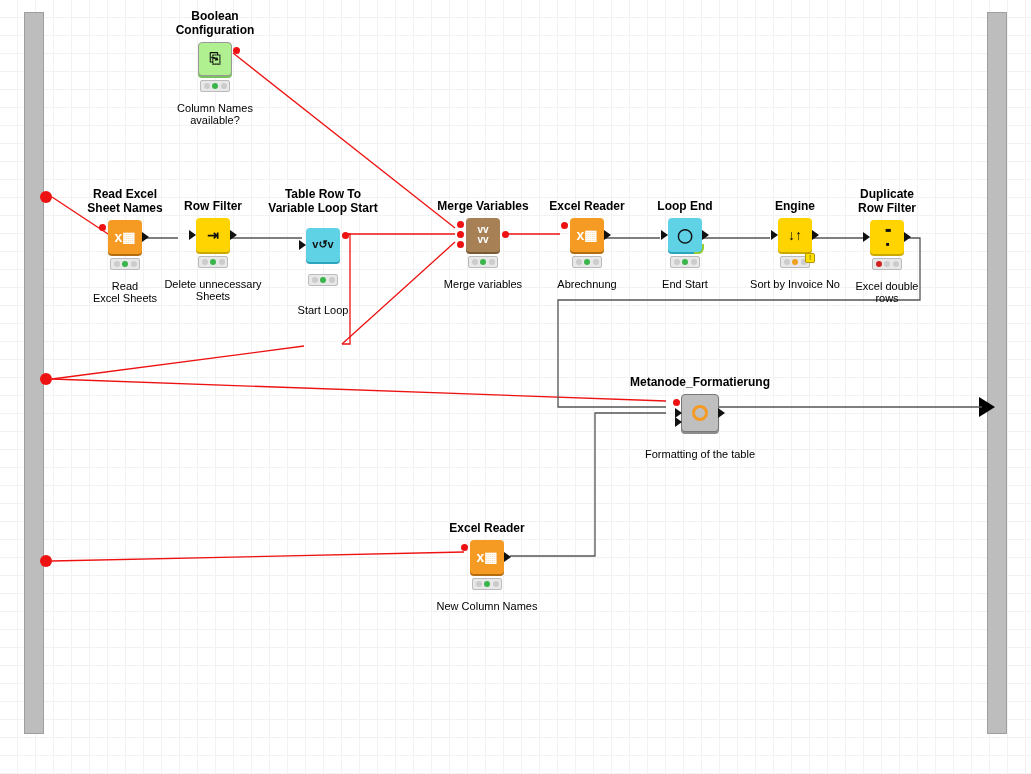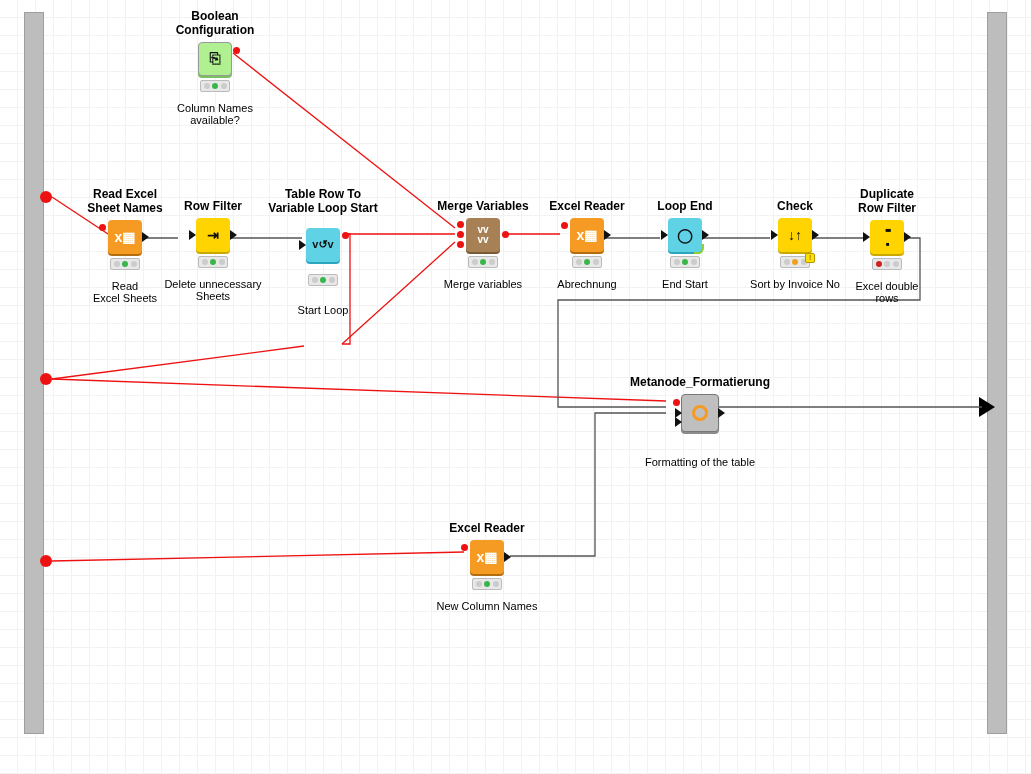--- a/index.html
+++ b/index.html
@@ -259,21 +259,21 @@
     </div>
     <div class="status">
         <span></span>
         <span class="green"></span>
         <span></span>
       </div>
     <div class="caption">End Start</div>
   </div>
 
   <div class="node" style="left:740px; top:200px;">
-    <div class="title">Check</div>
+    <div class="title">Engine</div>
     <div class="body yellow">
       <span class="glyph">↓↑</span>
       <div class="tri-in"></div>
         <div class="tri-out"></div>
     </div>
     <div class="status">
       <span></span>
         <span class="amber"></span>
         <span></span>
       <div class="warn-badge">!</div>
@@ -300,21 +300,21 @@
 
   <div class="node" style="left:620px; top:376px; width:160px">
     <div class="title">Metanode_Formatierung</div>
     <div class="body grey" style="width:38px;height:38px">
       <span style="width:16px;height:16px;border:3px solid #f59a23;border-radius:50%;display:block"></span>
       <div class="dot-in" style="top:4px"></div>
       <div class="tri-in" style="top:50%"></div>
       <div class="tri-in" style="top:27px"></div>
       <div class="tri-out"></div>
     </div>
-    <div class="caption" style="margin-top:24px">Formatting of the table</div>
+    <div class="caption" style="margin-top:16px">Formatting of the table</div>
   </div>
 
   <div class="node" style="left:432px; top:522px;">
     <div class="title">Excel Reader</div>
     <div class="body orange">
       <span class="glyph white">x▦</span>
       <div class="dot-in"></div>
         <div class="tri-out"></div>
     </div>
     <div class="status">

